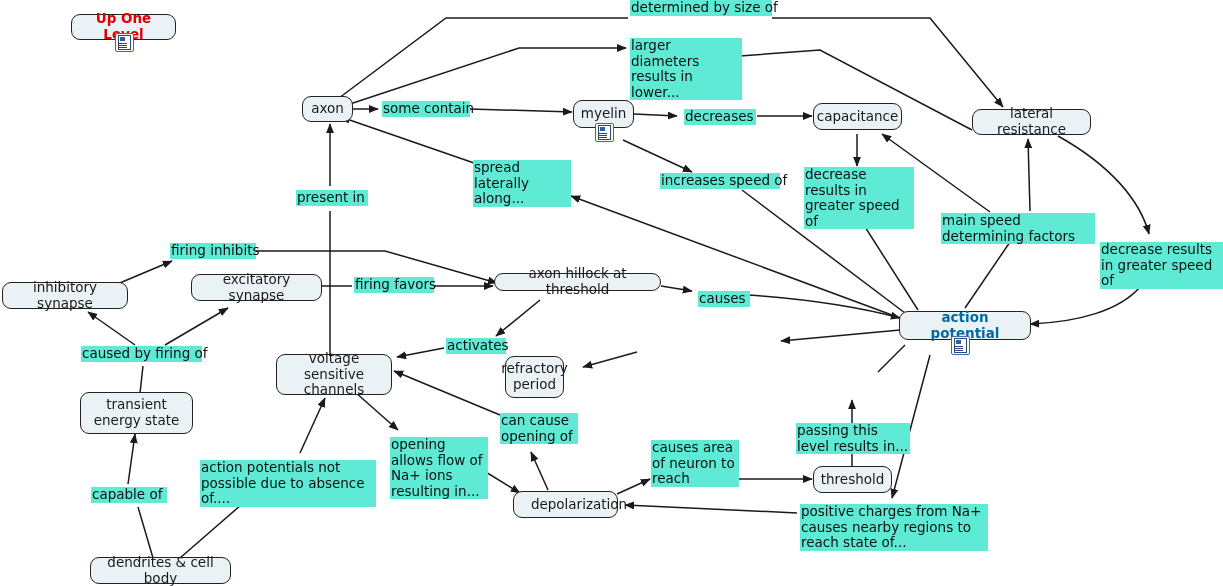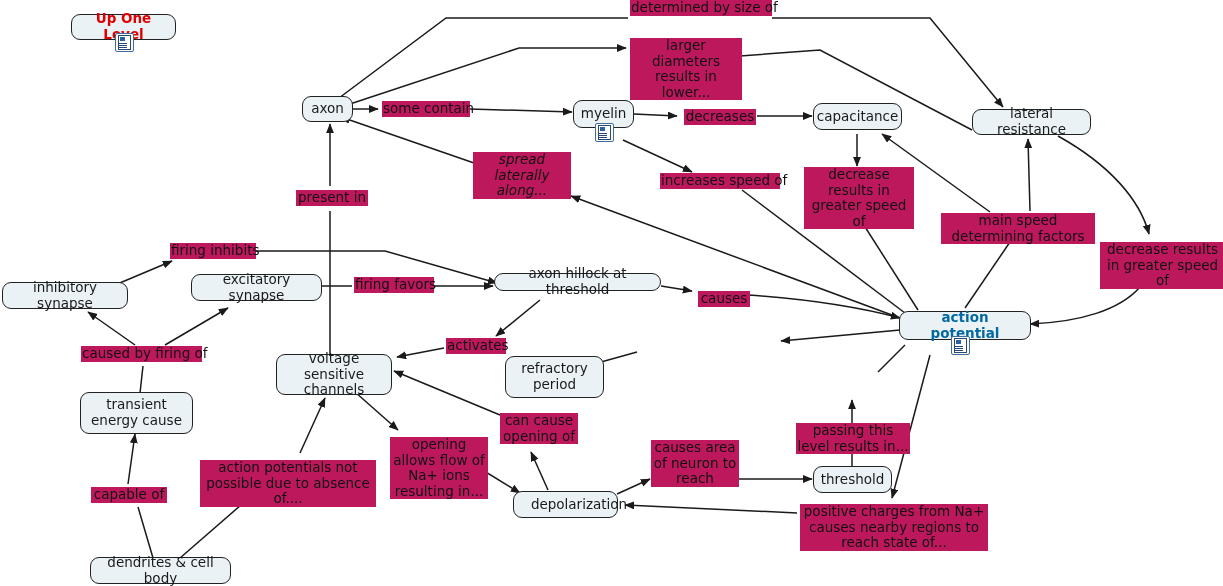--- a/index.html
+++ b/index.html
@@ -49,22 +49,22 @@
   .node.uplevel {
     color: #e00000;
     font-weight: bold;
     font-size: 13.5px;
   }
   .label {
     position: absolute;
     font-size: 13.5px;
     color: #111111;
     line-height: 1.15;
-    text-align: center;
-    background: #be185d;
+    text-align: left;
+    background: #5eead4;
     white-space: nowrap;
     z-index: 4;
     padding: 0 1px;
   }
   .label.ml {
     white-space: normal;
   }
   .badge {
     position: absolute;
     width: 17px;
@@ -258,28 +258,28 @@
   </div>
   <span class="badge" style="left:951px; top:336px;">
     <span class="sheet"></span>
     <span class="pic"></span>
     <span class="ln l1"></span>
     <span class="ln l2"></span>
     <span class="ln l3"></span>
   </span>
 
   <div class="node" style="left:80px; top:392px; width:113px; height:42px;">
-    <span>transient energy cause</span>
+    <span>transient energy state</span>
   </div>
 
   <div class="node" style="left:276px; top:354px; width:116px; height:41px;">
     <span>voltage sensitive channels</span>
   </div>
 
-  <div class="node" style="left:505px; top:356px; width:99px; height:42px;">
+  <div class="node" style="left:505px; top:356px; width:59px; height:42px;">
     <span>refractory period</span>
   </div>
 
   <div class="node" style="left:90px; top:557px; width:141px; height:27px;">
     <span>dendrites &amp; cell body</span>
   </div>
 
   <div class="node" style="left:513px; top:491px; width:105px; height:27px;padding-left:36px;">
     <span>depolarization</span>
   </div>
@@ -297,21 +297,21 @@
   </div>
 
   <div class="label" style="left:382px; top:101px; width:86px;">
     <span>some contain</span>
   </div>
 
   <div class="label" style="left:684px; top:109px; width:70px;">
     <span>decreases</span>
   </div>
 
-  <div class="label ml" style="left:473px; top:152px; width:96px;font-style:italic;">
+  <div class="label ml" style="left:473px; top:160px; width:96px;">
     <span>spread laterally along...</span>
   </div>
 
   <div class="label" style="left:660px; top:173px; width:118px;">
     <span>increases speed of</span>
   </div>
 
   <div class="label ml" style="left:804px; top:167px; width:108px;">
     <span>decrease results in greater speed of</span>
   </div>

